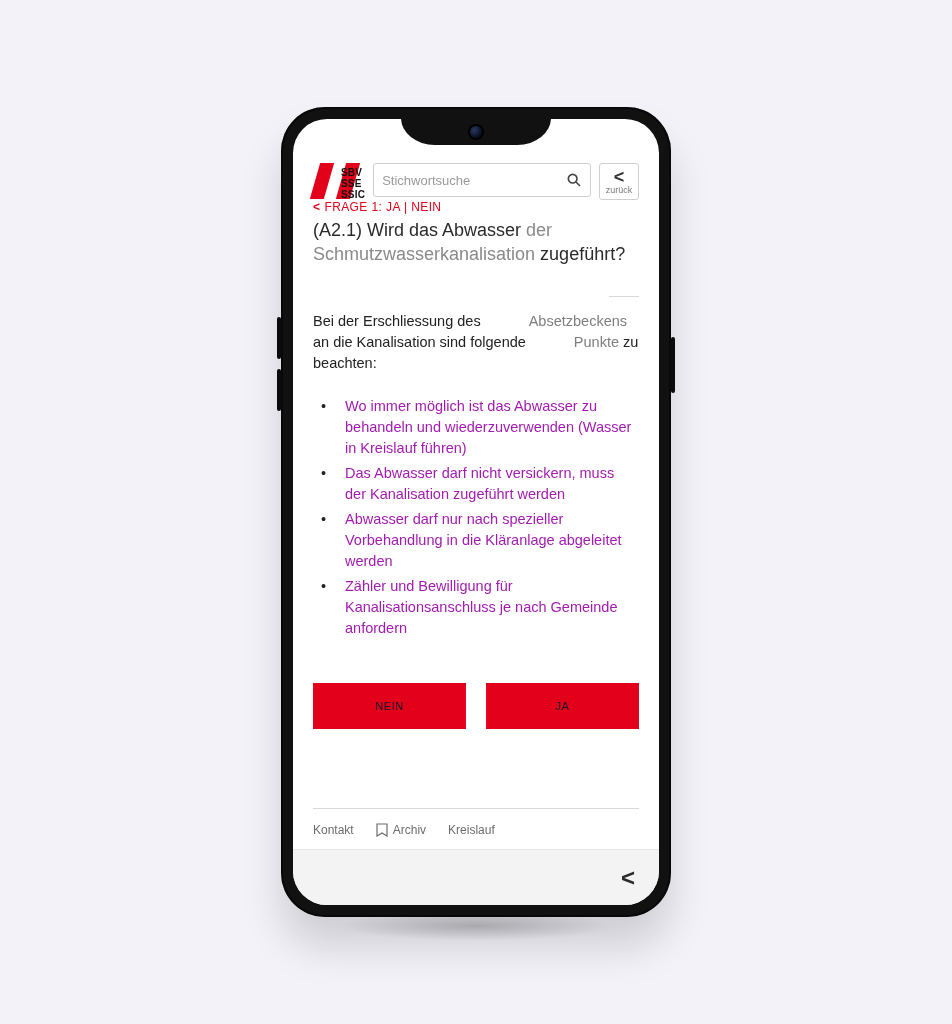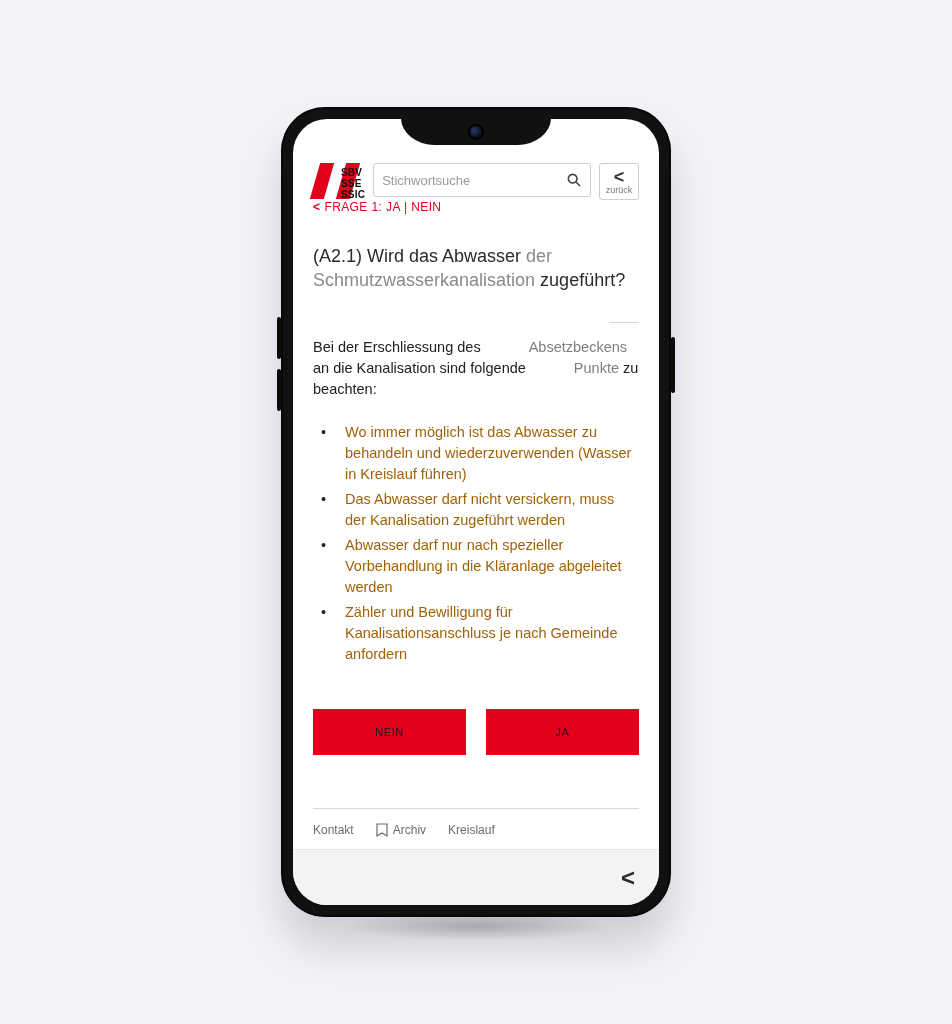--- a/index.html
+++ b/index.html
@@ -158,21 +158,21 @@
   .breadcrumb{
     font-size:12px;
     letter-spacing:0.4px;
     color:#e2001a;
     font-weight:400;
     cursor:pointer;
   }
   .breadcrumb .lt{font-weight:600;margin-right:4px;}
 
   h1.question{
-    margin-top:30px;
+    margin-top:4px;
     font-size:18px;
     line-height:24px;
     color:#2b2b2b;
     font-weight:400;
   }
   h1.question .light{color:#8a8a8a;}
 
   .hr-short{
     height:1px;background:#d9d9d9;width:30px;
     margin-left:auto;margin-top:30px;margin-bottom:-14px;
@@ -189,21 +189,21 @@
   ul.points{
     list-style:none;
     margin-top:22px;
     padding-left:4px;
   }
   ul.points li{
     position:relative;
     padding-left:28px;
     font-size:14.5px;
     line-height:21px;
-    color:#a16207;
+    color:#a21caf;
     margin-bottom:4px;
   }
   ul.points li::before{
     content:"•";
     position:absolute;
     left:4px;
     top:0;
     color:#222;
   }
 

